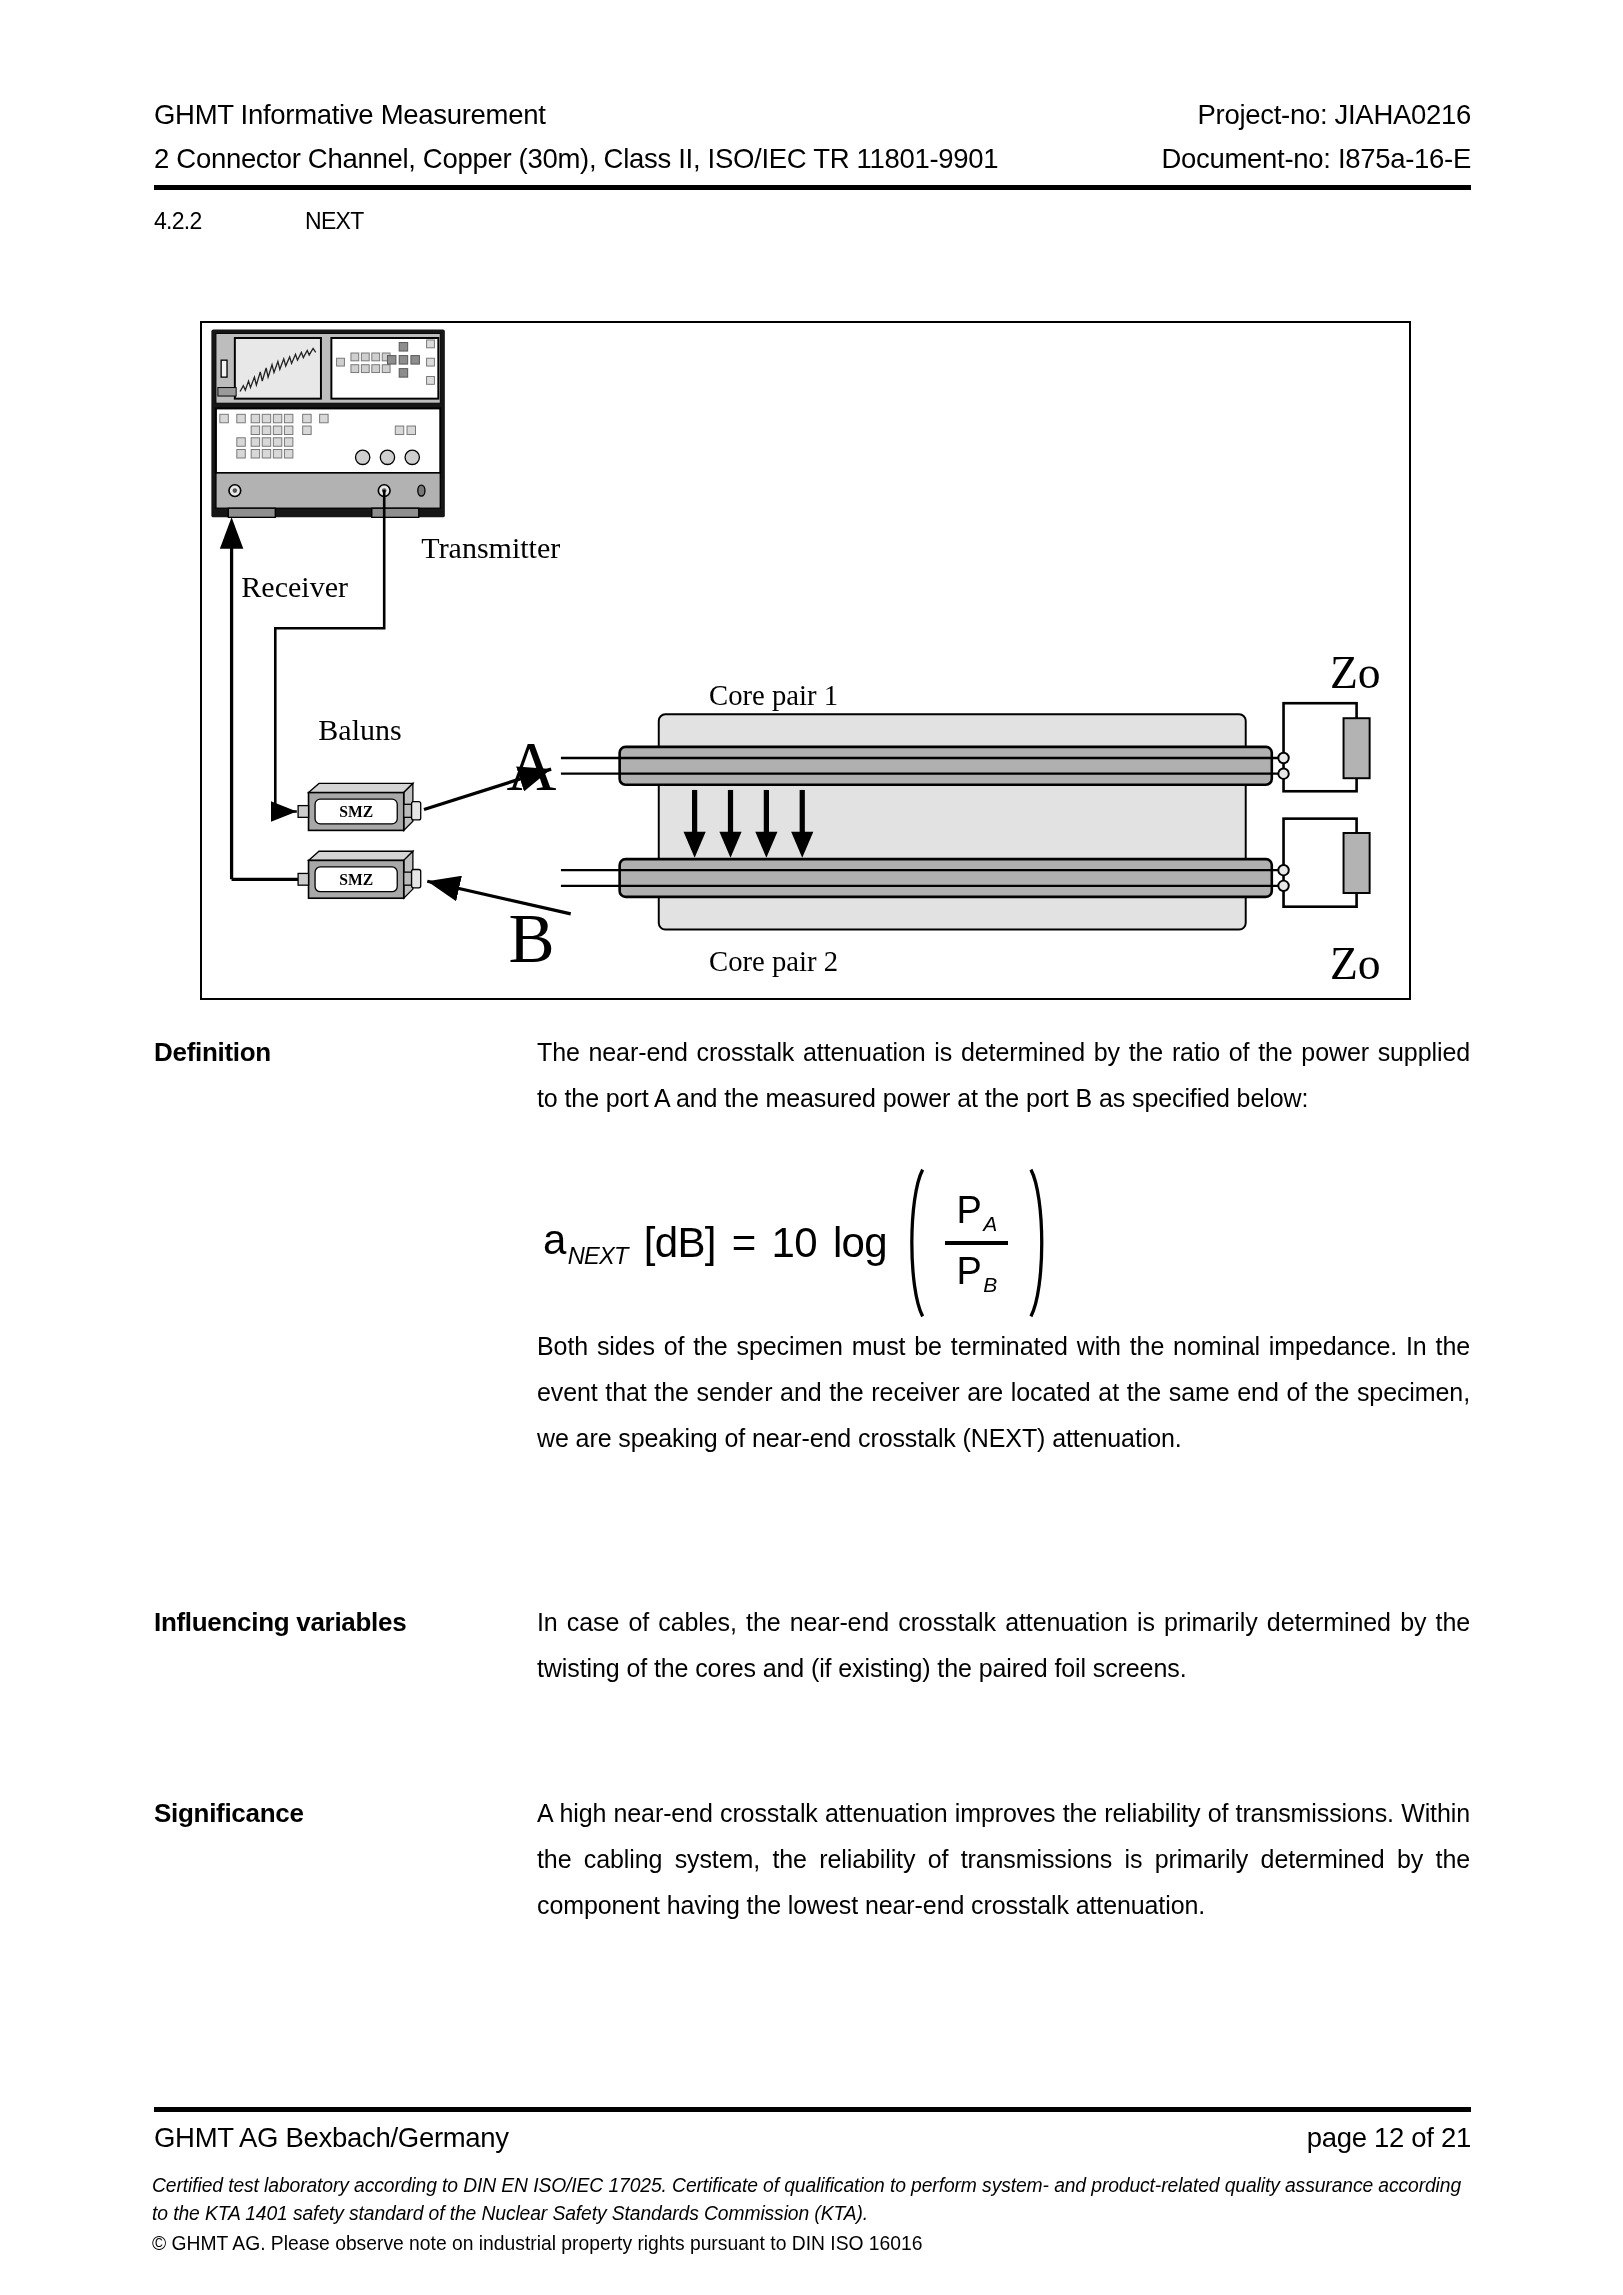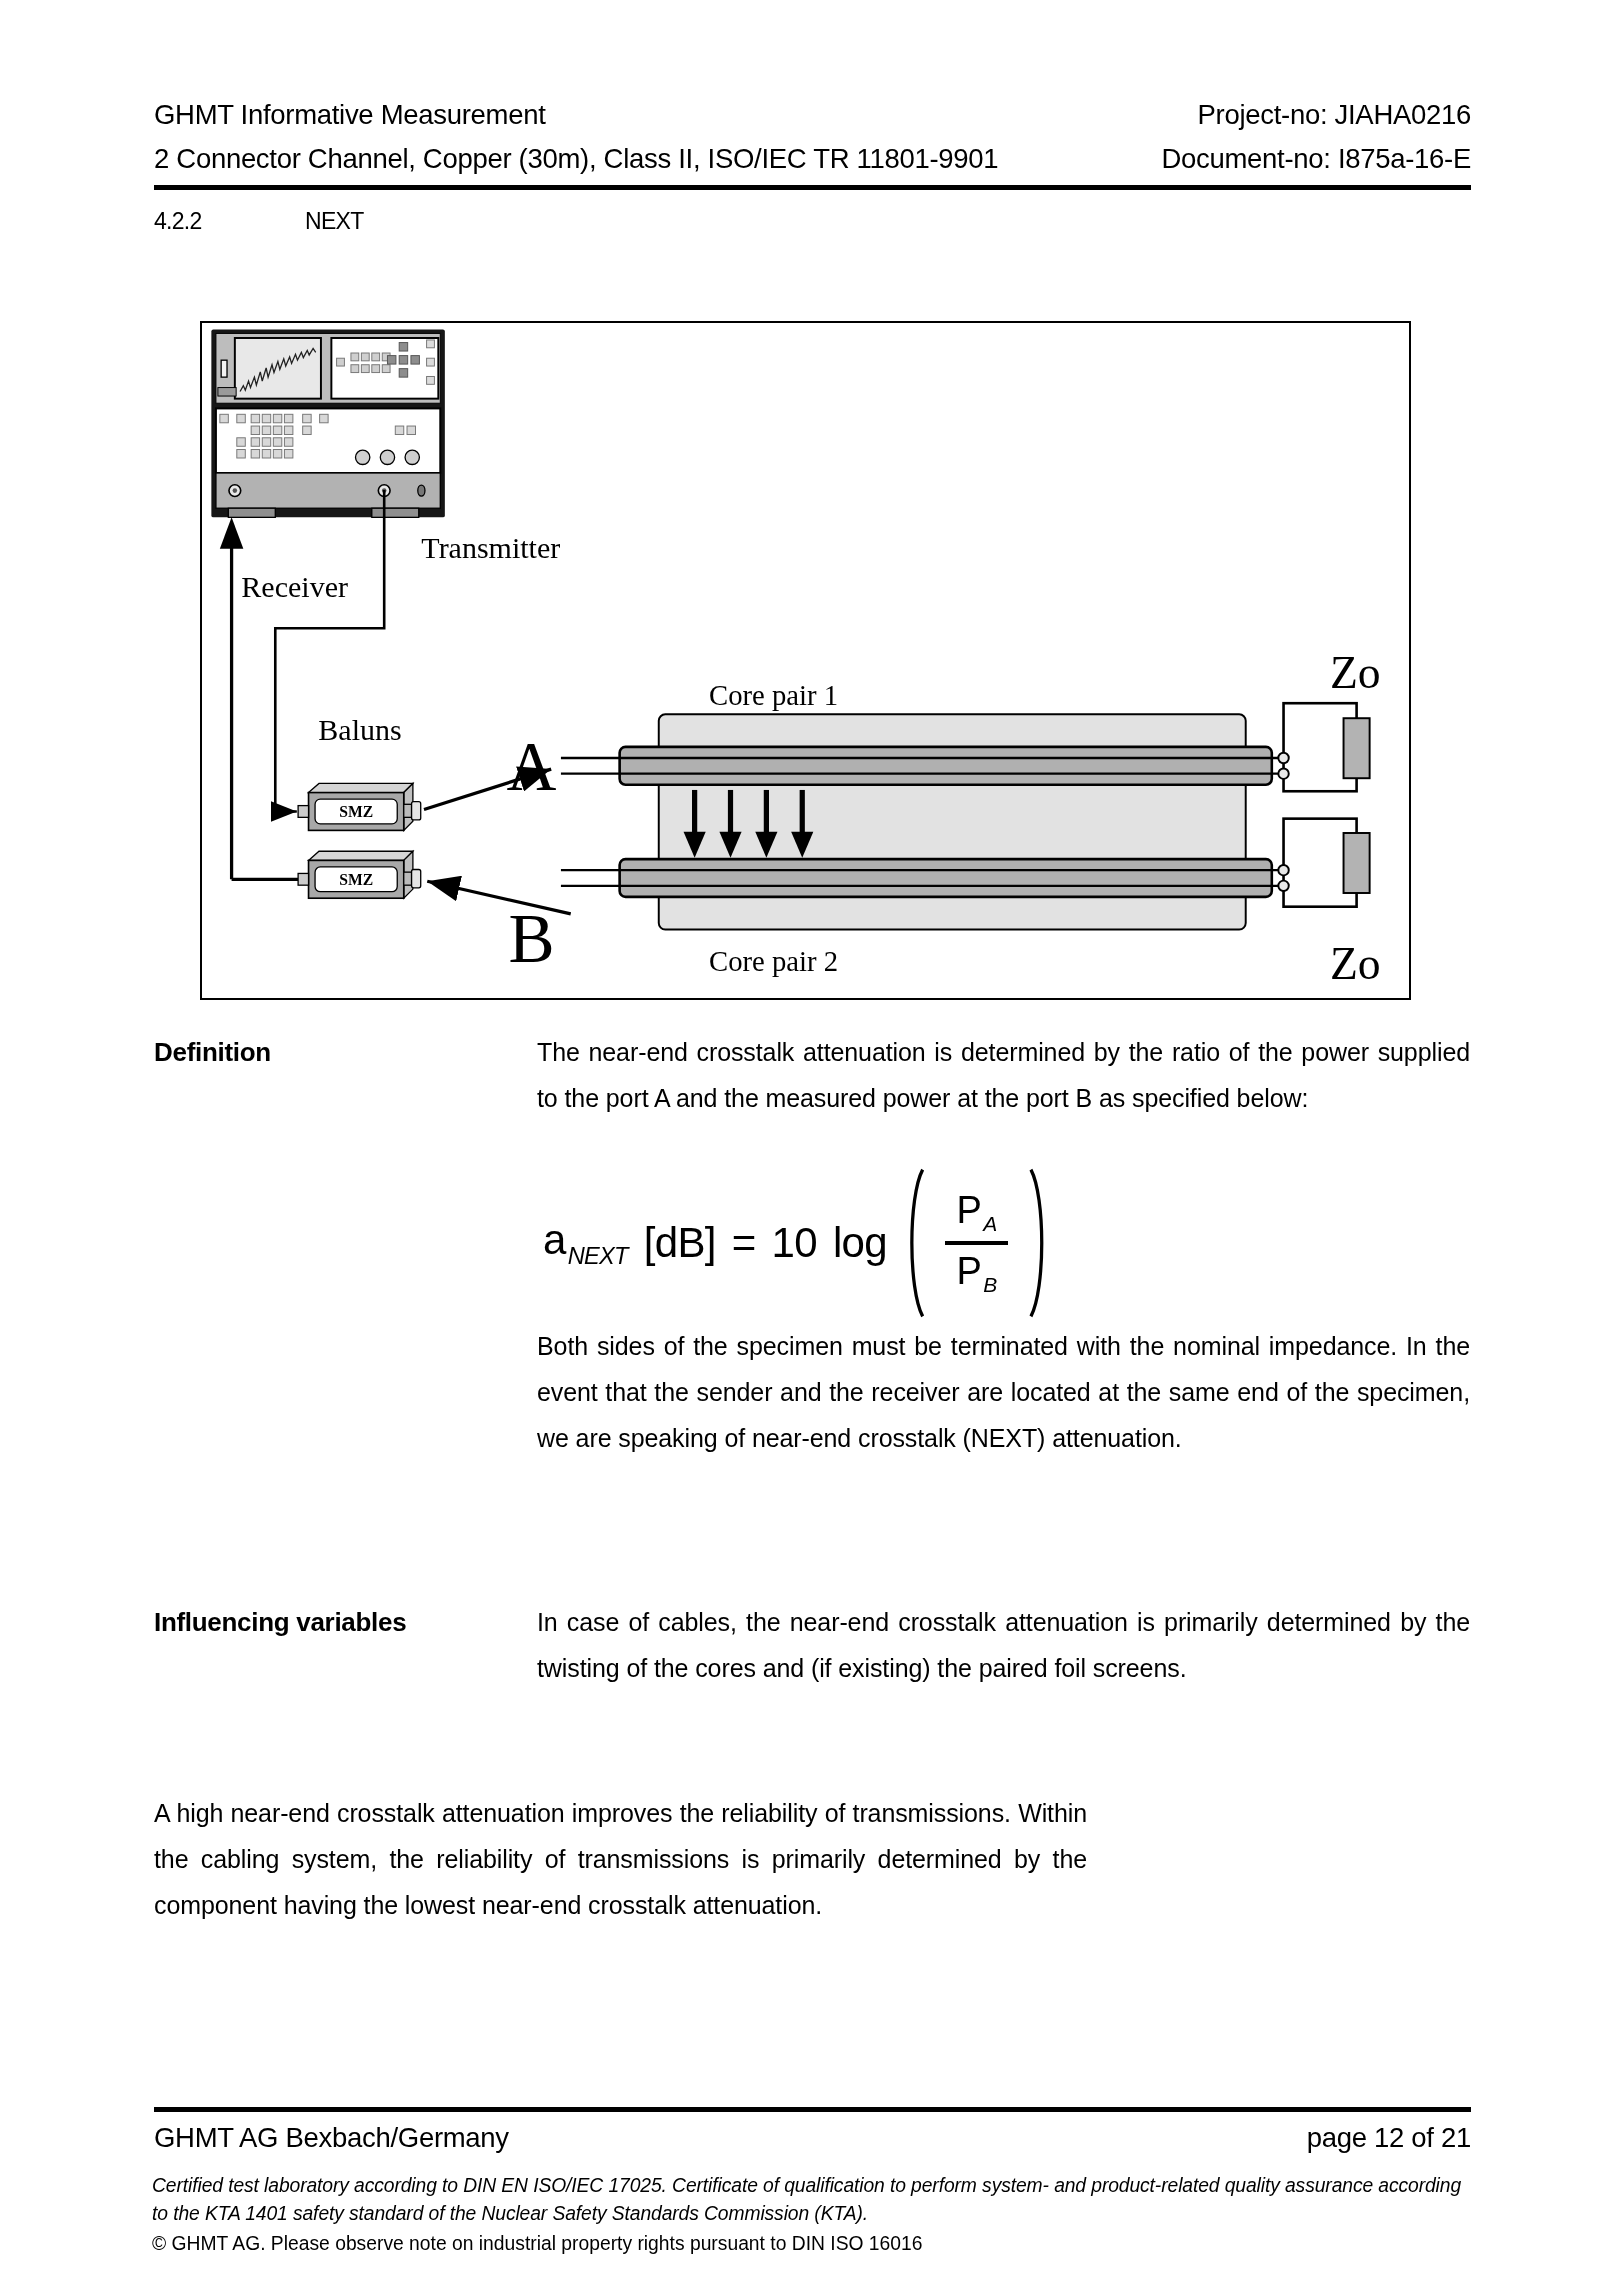--- a/index.html
+++ b/index.html
@@ -259,20 +259,21 @@
 
 <div class="row r-influencing">
   <div class="label">Influencing variables</div>
   <div class="text">In case of cables, the near-end crosstalk attenuation is primarily determined by the twisting of the cores and (if existing) the paired foil screens.</div>
 </div>
 <div class="row r-influencing2">
   <div class="label"></div>
 </div>
 
 <div class="row r-significance">
+  <div class="label">Significance</div>
   <div class="text">A high near-end crosstalk attenuation improves the reliability of transmissions. Within the cabling system, the reliability of transmissions is primarily determined by the component having the lowest near-end crosstalk attenuation.</div>
 </div>
 
 <div class="footer-rule"></div>
 <div class="footer-row">
   <span>GHMT AG Bexbach/Germany</span>
   <span>page 12 of 21</span>
 </div>
 <div class="fine">Certified test laboratory according to DIN EN ISO/IEC 17025. Certificate of qualification to perform system- and product-related quality assurance according to the KTA 1401 safety standard of the Nuclear Safety Standards Commission (KTA).</div>
 <div class="copyright">© GHMT AG. Please observe note on industrial property rights pursuant to DIN ISO 16016</div>

